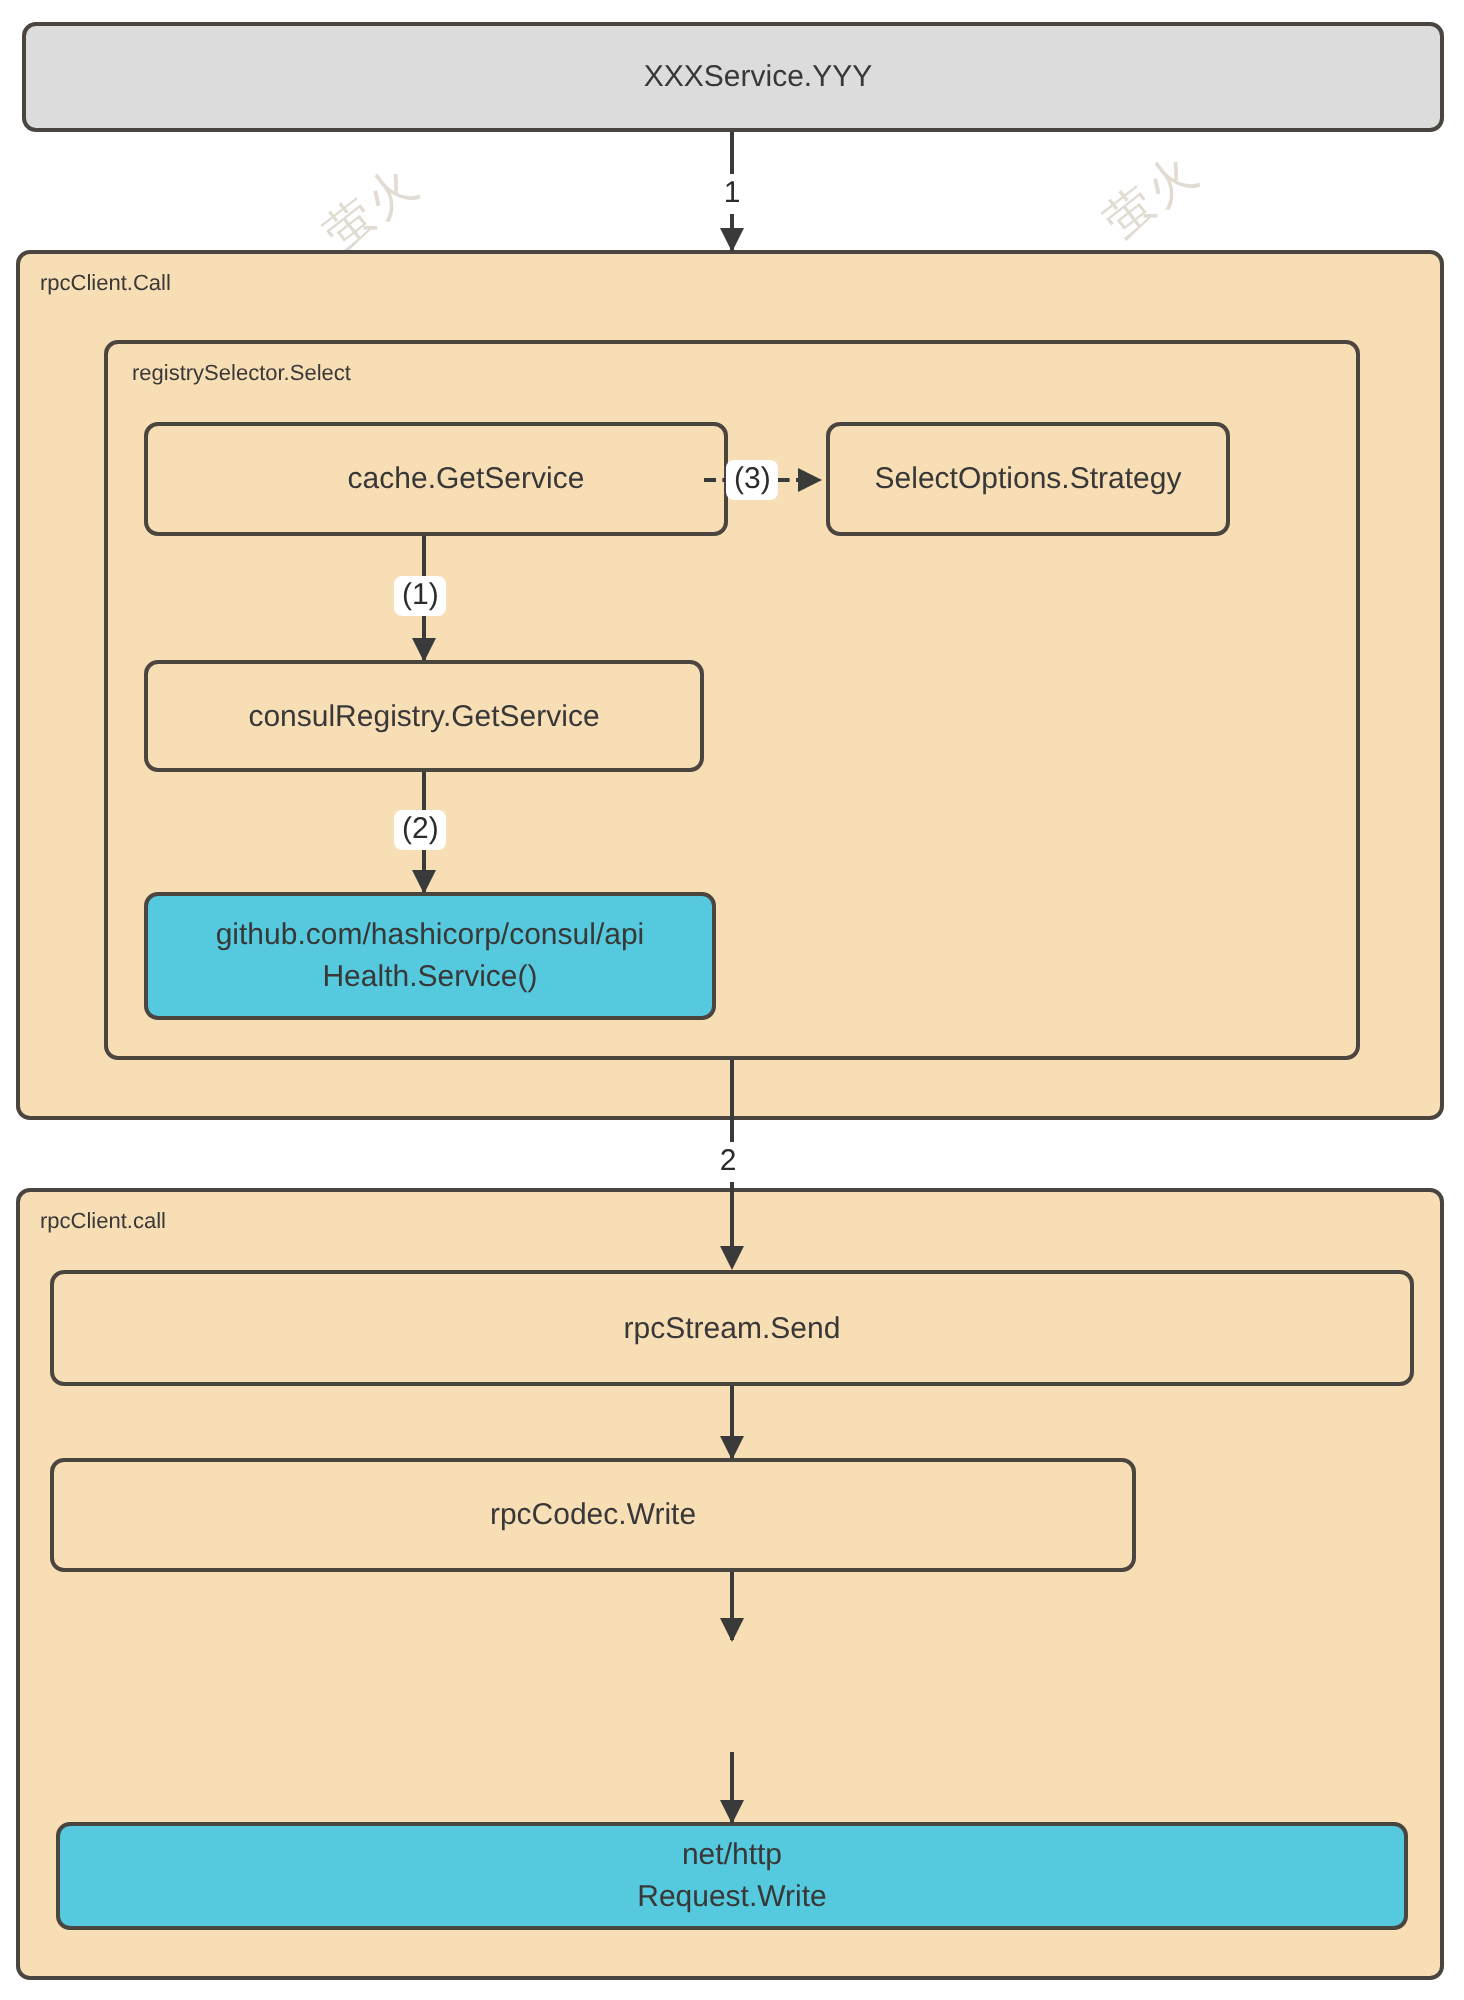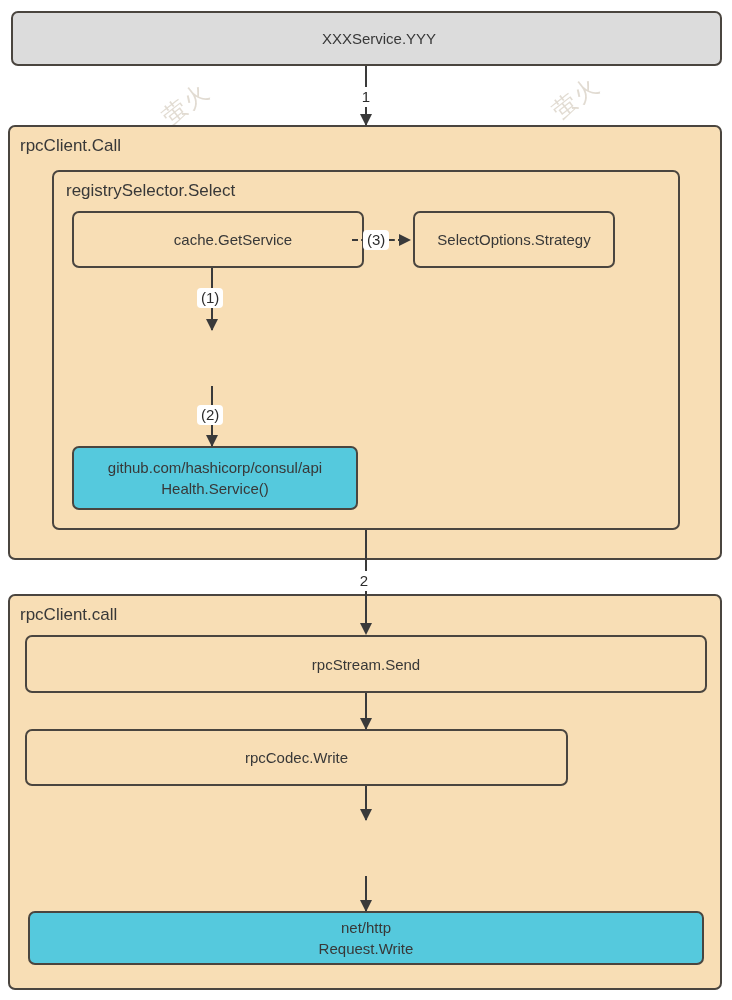--- a/index.html
+++ b/index.html
@@ -16,21 +16,21 @@
   body{font-family:"Liberation Sans","DejaVu Sans",sans-serif;color:var(--text);}
   #canvas{position:relative;width:732px;height:1000px;background:#fff;overflow:hidden;}
 
   
   .watermark{position:absolute;z-index:0;font-size:24px;color:var(--watermark);
     opacity:.55;transform:rotate(-38deg);white-space:nowrap;letter-spacing:2px;}
 
   
   .group{position:absolute;background:var(--tan);border:2px solid var(--border);
     border-radius:7px;z-index:1;}
-  .group-label{position:absolute;font-size:17px;color:var(--text);z-index:2;}
+  .group-label{position:absolute;font-size:11px;color:var(--text);z-index:2;}
 
   
   .node{position:absolute;border:2px solid var(--border);border-radius:7px;
     display:flex;flex-direction:column;align-items:center;justify-content:center;
     text-align:center;font-size:15px;line-height:21px;color:var(--text);z-index:3;}
   .node.tan{background:var(--tan);}
   .node.gray{background:var(--gray);padding-left:25px;}
   .node.cyan{background:var(--cyan);}
 
   
@@ -79,20 +79,23 @@
   <div class="chip" style="left:363px;top:230px;">(3)</div>
 
   <div class="node tan" style="left:413px;top:211px;width:202px;height:57px;">
     <span>SelectOptions.Strategy</span>
   </div>
 
   <div class="vline" style="left:211px;top:268px;height:62px;"></div>
   <div class="arrowhead-down" style="left:206px;top:319px;"></div>
   <div class="chip" style="left:197px;top:288px;">(1)</div>
 
+  <div class="node tan" style="left:72px;top:330px;width:280px;height:56px;">
+    <span>consulRegistry.GetService</span>
+  </div>
 
   <div class="vline" style="left:211px;top:386px;height:60px;"></div>
   <div class="arrowhead-down" style="left:206px;top:435px;"></div>
   <div class="chip" style="left:197px;top:405px;">(2)</div>
 
   <div class="node cyan" style="left:72px;top:446px;width:286px;height:64px;">
     <span>github.com/hashicorp/consul/api</span>
     <span>Health.Service()</span>
   </div>
 

